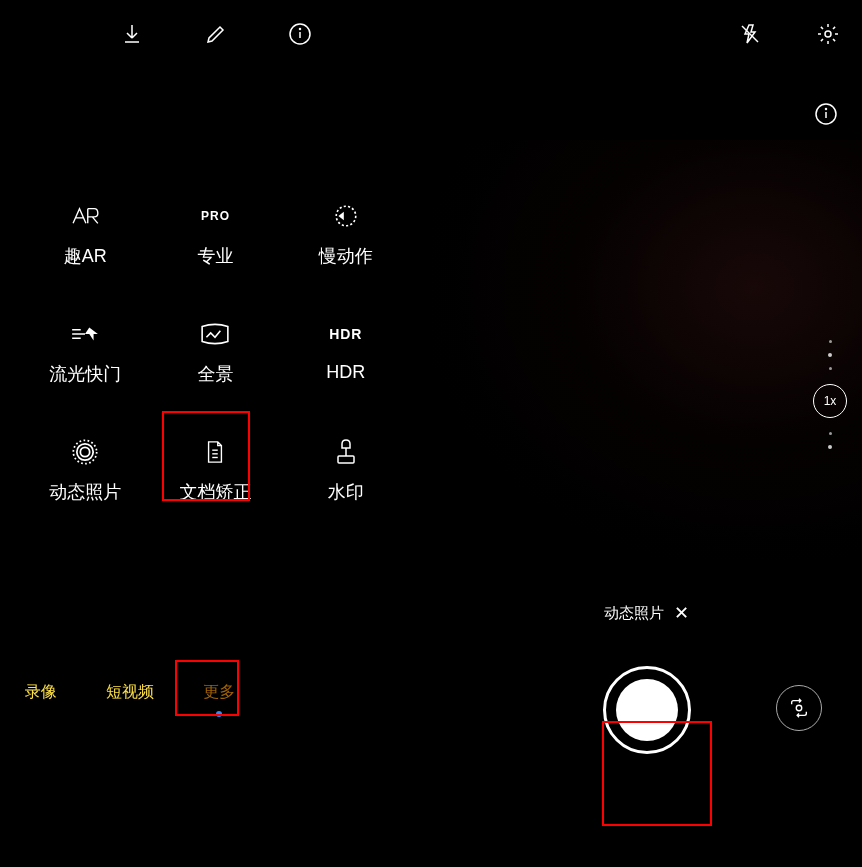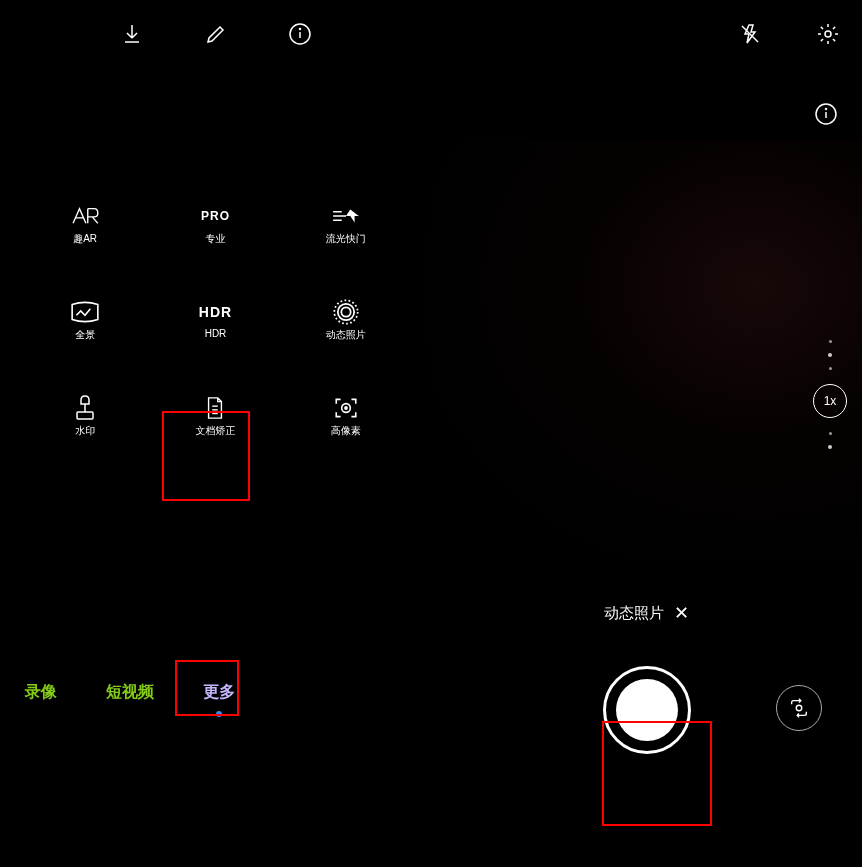--- a/index.html
+++ b/index.html
@@ -88,31 +88,32 @@
     width: 100%;
     display: grid;
     grid-template-columns: repeat(3, 1fr);
     row-gap: 50px;
     padding: 0 20px;
   }
   .mode-item {
     display: flex;
     flex-direction: column;
     align-items: center;
+    gap: 12px;
     cursor: pointer;
     position: relative;
   }
   .mode-icon {
     width: 32px; height: 32px;
     display: flex;
     align-items: center;
     justify-content: center;
   }
   .mode-icon svg { stroke: #fff; fill: none; stroke-width: 1.5; }
-  .mode-label { font-size: 10px; color: #fff; font-weight: 400; }
+  .mode-label { font-size: 18px; color: #fff; font-weight: 400; }
   .highlight-box {
     position: absolute;
     border: 2px solid #ff0000;
     pointer-events: none;
   }
   .hb-dynamic {
     left: 162px; top: 411px;
     width: 88px; height: 90px;
   }
   .hb-more {
@@ -127,28 +128,27 @@
     position: absolute;
     bottom: 160px;
     left: 0;
     width: 260px;
     display: flex;
     justify-content: space-around;
     align-items: center;
   }
   .nav-item {
     font-size: 16px;
-    color: #84cc16;
+    color: #fde047;
     cursor: pointer;
     padding: 4px 8px;
-    font-weight: bold;
   }
   .nav-item.active {
-    color: #c4b5fd;
-    font-weight: 700;
+    color: #a16207;
+    font-weight: 400;
     position: relative;
   }
   .nav-item.active::after {
     content: '';
     position: absolute;
     bottom: -10px;
     left: 50%;
     transform: translateX(-50%);
     width: 6px; height: 6px;
     background: #2a8cff;
@@ -236,20 +236,29 @@
       <div class="mode-label">趣AR</div>
     </div>
 
     <div class="mode-item">
       <div class="mode-icon">
         <span class="pro-text">PRO</span>
       </div>
       <div class="mode-label">专业</div>
     </div>
 
+    <div class="mode-item">
+      <div class="mode-icon">
+        <svg viewBox="0 0 24 24" width="26" height="26">
+            <circle cx="12" cy="12" r="9" stroke-dasharray="2 2"></circle>
+            <polygon points="10,16 10,8 5,12" fill="#fff" stroke="none"></polygon>
+          </svg>
+      </div>
+      <div class="mode-label">慢动作</div>
+    </div>
 
     <div class="mode-item">
       <div class="mode-icon">
         <svg viewBox="0 0 28 20" width="30" height="22">
             <path d="M2 6 L10 6 M2 10 L14 10 M2 14 L10 14"></path>
             <path d="M18 4 L26 10 L22 10 L22 16 L18 10 L14 10 Z" fill="#fff" stroke="none"></path>
           </svg>
       </div>
       <div class="mode-label">流光快门</div>
     </div>
@@ -274,55 +283,45 @@
 
     <div class="mode-item">
       <div class="mode-icon">
         <svg viewBox="0 0 24 24" width="28" height="28">
             <circle cx="12" cy="12" r="4"></circle>
             <circle cx="12" cy="12" r="7"></circle>
             <circle cx="12" cy="12" r="10" stroke-dasharray="1.5 2"></circle>
           </svg>
       </div>
       <div class="mode-label">动态照片</div>
-    </div>
-
-    <div class="mode-item">
-      <div class="mode-icon">
-        <svg viewBox="0 0 24 28" width="24" height="28">
-            <rect x="4" y="18" width="16" height="7" rx="1"></rect>
-            <path d="M12 18 L12 10 M8 6 Q8 2 12 2 Q16 2 16 6 L16 10 L8 10 L8 6"></path>
-          </svg>
-      </div>
-      <div class="mode-label">水印</div>
     </div>
 
     <div class="mode-item">
       <div class="mode-icon">
         <svg viewBox="0 0 24 28" width="22" height="26">
             <path d="M5 3 L15 3 L19 7 L19 25 L5 25 Z M15 3 L15 7 L19 7"></path>
             <line x1="9" y1="12" x2="15" y2="12"></line>
             <line x1="9" y1="16" x2="15" y2="16"></line>
             <line x1="9" y1="20" x2="15" y2="20"></line>
           </svg>
       </div>
       <div class="mode-label">文档矫正</div>
     </div>
 
-
-    <div class="mode-item">
-      <div class="mode-icon">
-        <svg viewBox="0 0 24 24" width="26" height="26">
-            <path d="M3 8 L3 4 L7 4 M17 4 L21 4 L21 8 M21 16 L21 20 L17 20 M7 20 L3 20 L3 16"></path>
-            <circle cx="12" cy="12" r="4"></circle>
-            <circle cx="12" cy="12" r="1" fill="#fff"></circle>
-          </svg>
-      </div>
-      <div class="mode-label">高像素</div>
-    </div>
+    <div class="mode-item">
+      <div class="mode-icon">
+        <svg viewBox="0 0 24 28" width="24" height="28">
+            <rect x="4" y="18" width="16" height="7" rx="1"></rect>
+            <path d="M12 18 L12 10 M8 6 Q8 2 12 2 Q16 2 16 6 L16 10 L8 10 L8 6"></path>
+          </svg>
+      </div>
+      <div class="mode-label">水印</div>
+    </div>
+
+
 
   </div>
 
   <div class="bottom-nav-left">
     <div class="nav-item">录像</div>
     <div class="nav-item">短视频</div>
     <div class="nav-item active">更多</div>
   </div>
 
 </div>

